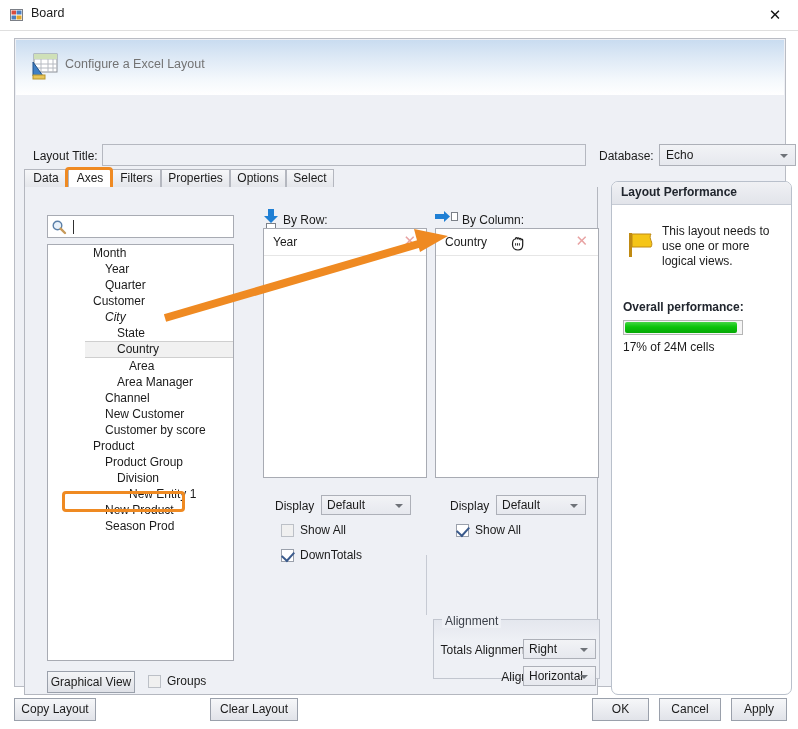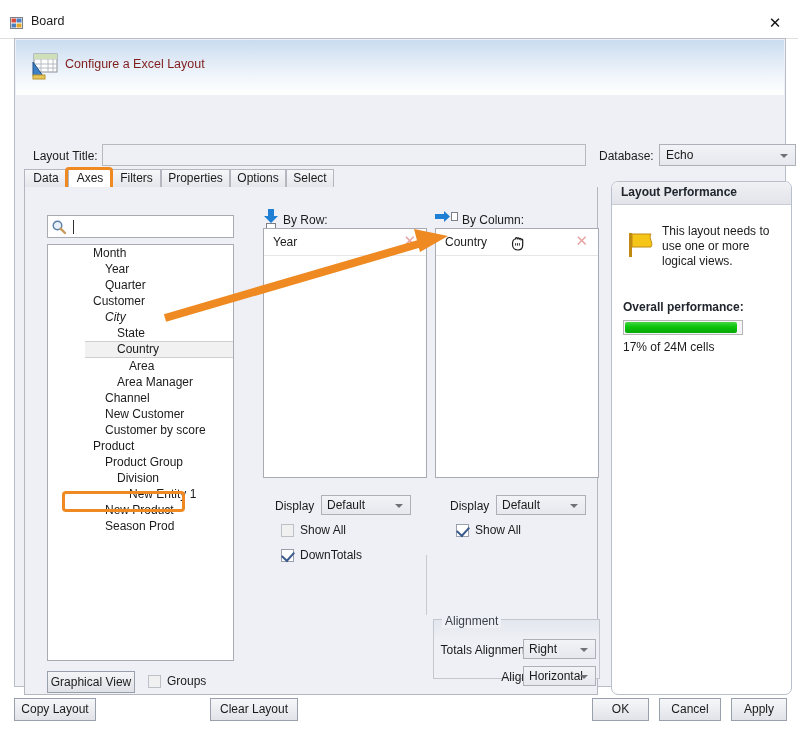--- a/index.html
+++ b/index.html
@@ -7,21 +7,21 @@
     width:798px;height:729px;
     background:#ffffff;
     font-family:"Liberation Sans",sans-serif;
     font-size:12px;
     color:#1b1b1b;
     overflow:hidden;
     position:relative;
   }
   
   .titlebar{
-    position:absolute;left:0;top:8px;width:798px;height:30px;
+    position:absolute;left:0;top:0;width:798px;height:30px;
     background:#ffffff;border-bottom:1px solid #dfdfdf;
   }
   .titlebar .tb-icon{
     position:absolute;left:10px;top:8px;width:14px;height:14px;
   }
   .titlebar .tb-text{
     position:absolute;left:31px;top:6px;font-size:12.5px;color:#1b1b1b;
   }
   .titlebar .tb-close{
     position:absolute;right:0px;top:0px;width:46px;height:29px;
@@ -34,21 +34,21 @@
     position:absolute;left:14px;top:38px;width:770px;height:647px;
     background:#eef0f5;border:1px solid #b9bcc4;
   }
   
   .banner{
     position:absolute;left:1px;top:1px;width:768px;height:55px;
     background:linear-gradient(to bottom,#c9dcf0 0%,#dfeaf6 35%,#f4f8fc 72%,#ffffff 100%);
   }
   .banner-icon{position:absolute;left:13px;top:10px;width:34px;height:34px;}
   .banner-title{
-    position:absolute;left:50px;top:18px;font-size:12.5px;color:#7f1d1d;
+    position:absolute;left:50px;top:18px;font-size:12.5px;color:#737373;
   }
 
   
   .lt-label{position:absolute;left:18px;top:110px;font-size:12px;}
   .lt-input{
     position:absolute;left:87px;top:105px;width:484px;height:22px;
     background:#eef0f5;border:1px solid #b5b8c0;box-sizing:border-box;
   }
   .db-label{position:absolute;left:584px;top:110px;font-size:12px;}
   .db-combo{

